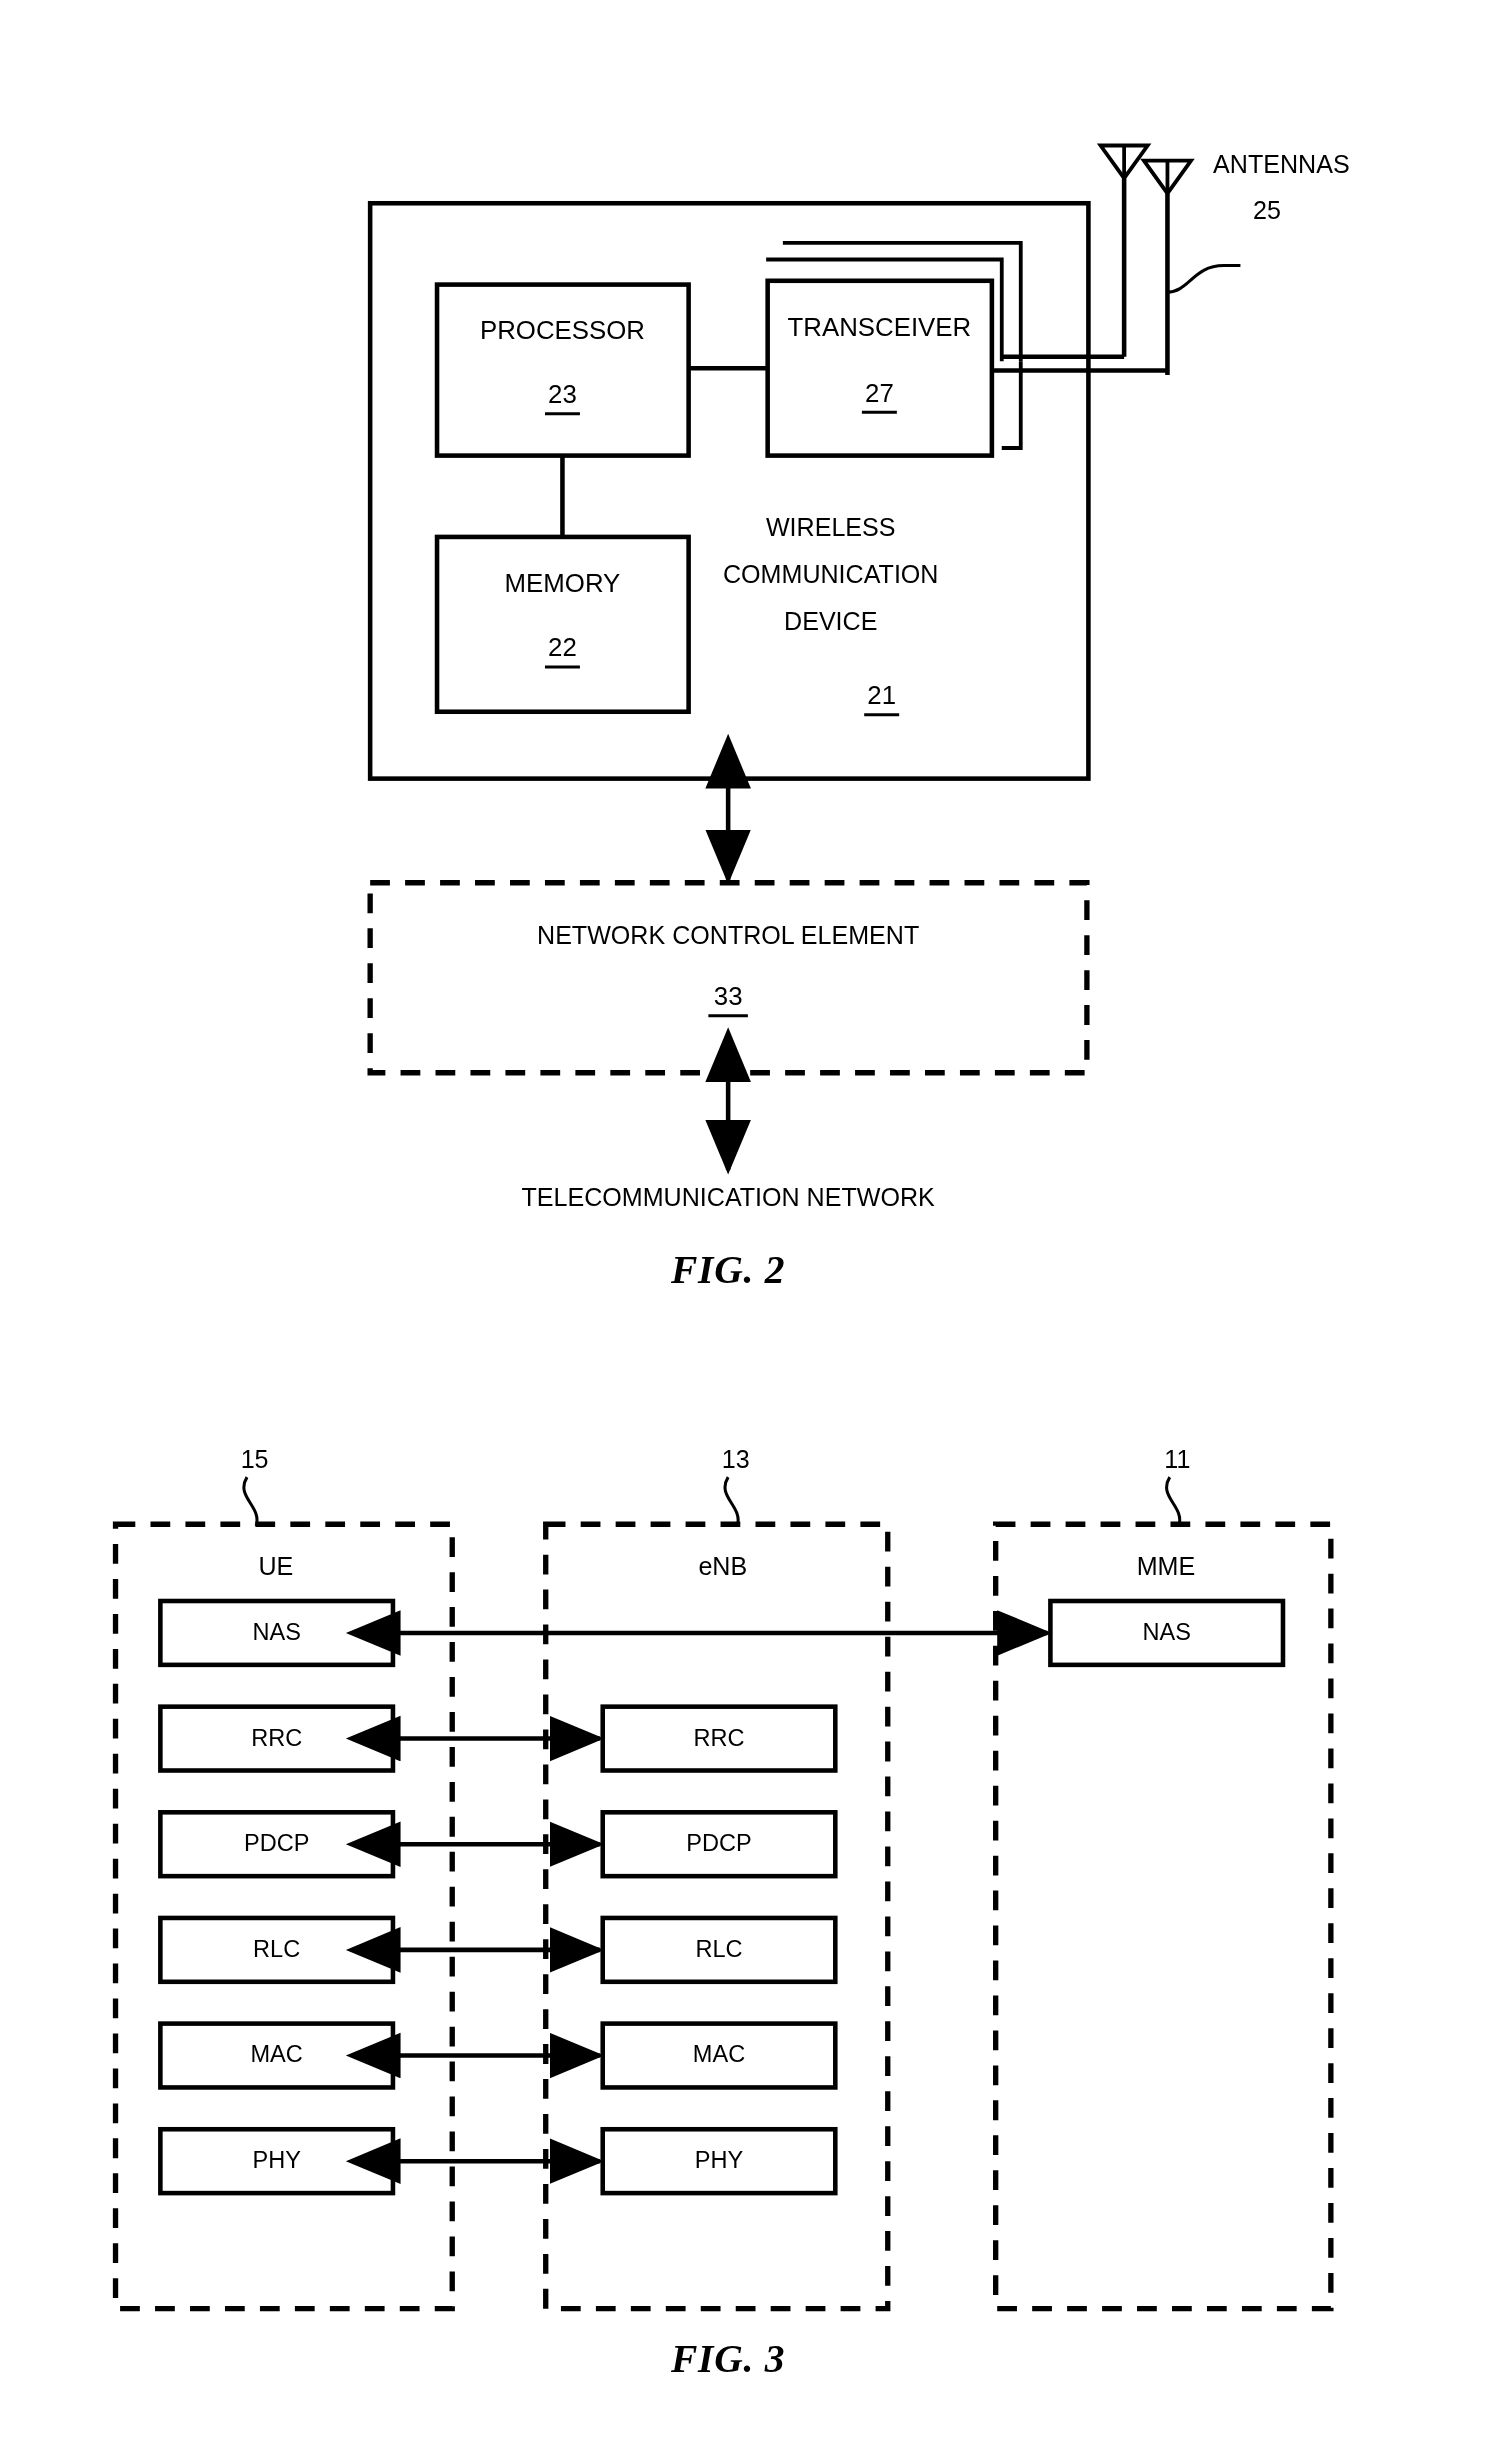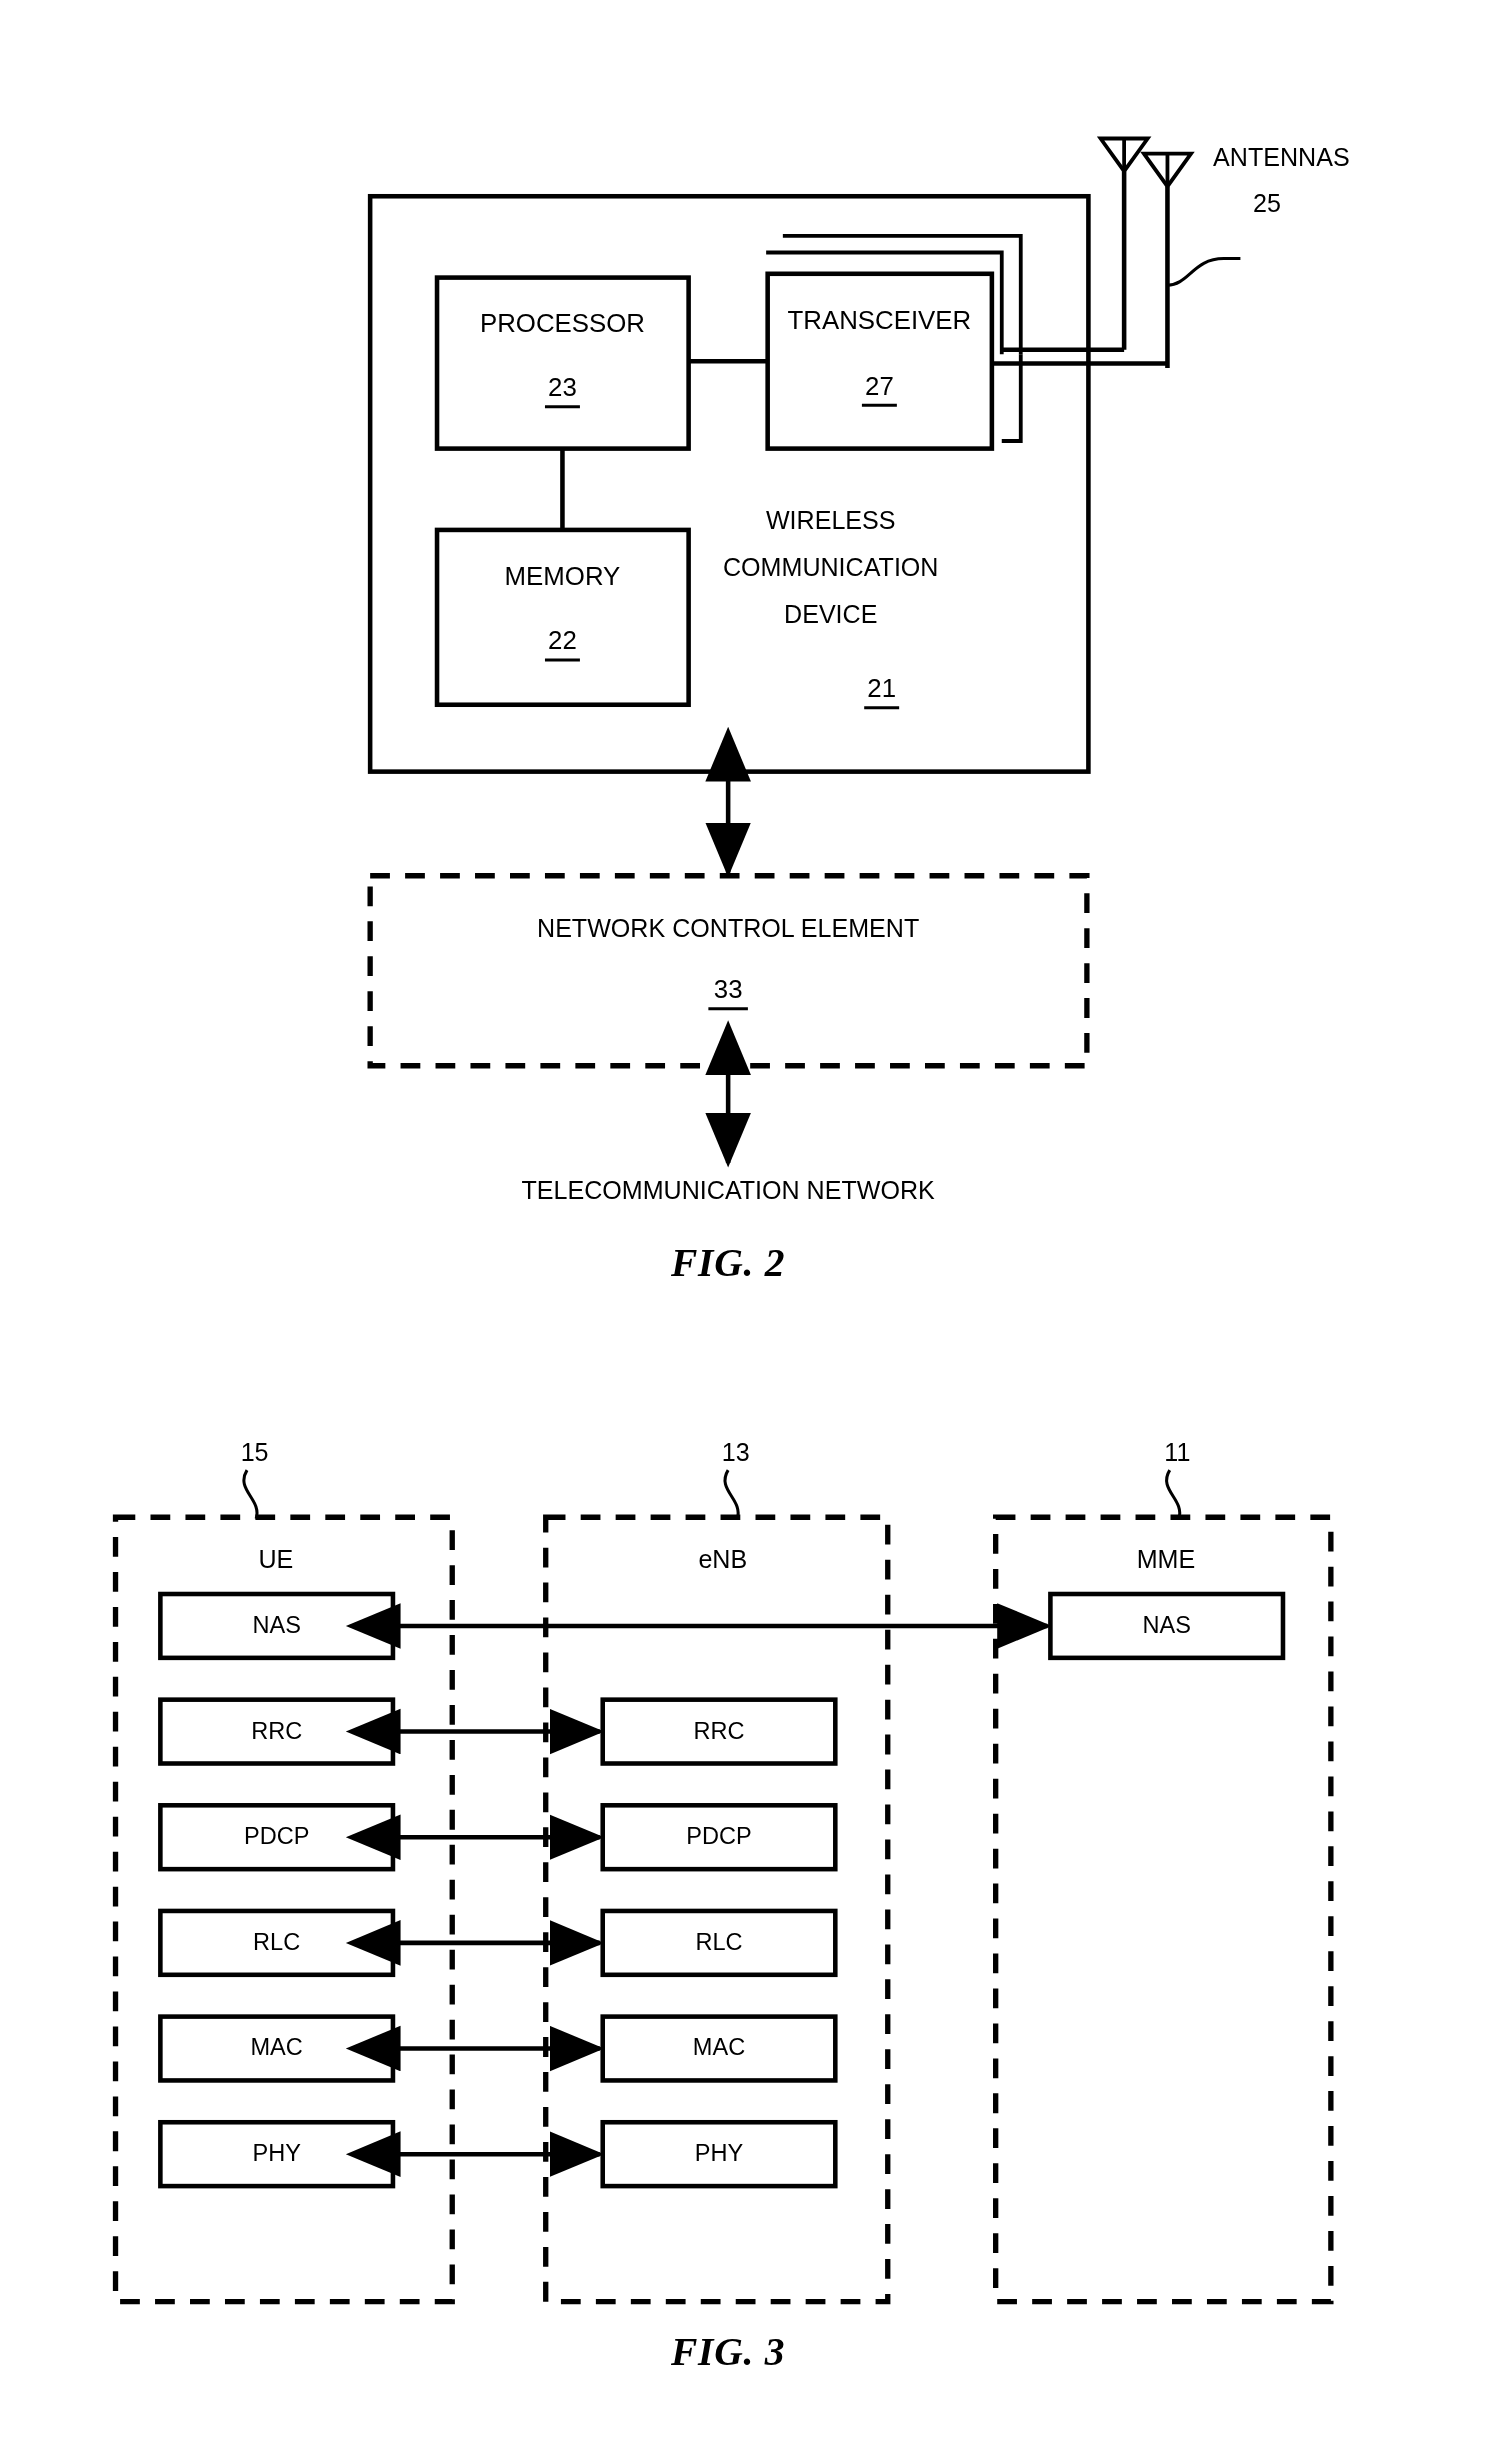--- a/index.html
+++ b/index.html
@@ -10,21 +10,21 @@
   }
   body {
     width: 1511px;
     height: 2450px;
     position: relative;
     font-family: "Liberation Sans", sans-serif;
     overflow: hidden;
   }
   #sheet {
     position: absolute;
-    left: 0; top: 0;
+    left: 0; top: 7px;
     width: 1511px;
     height: 2279px;
   }
   svg.figure-canvas {
     position: absolute;
     left: 0; top: 0;
     width: 1511px;
     height: 2450px;
     overflow: visible;
   }

